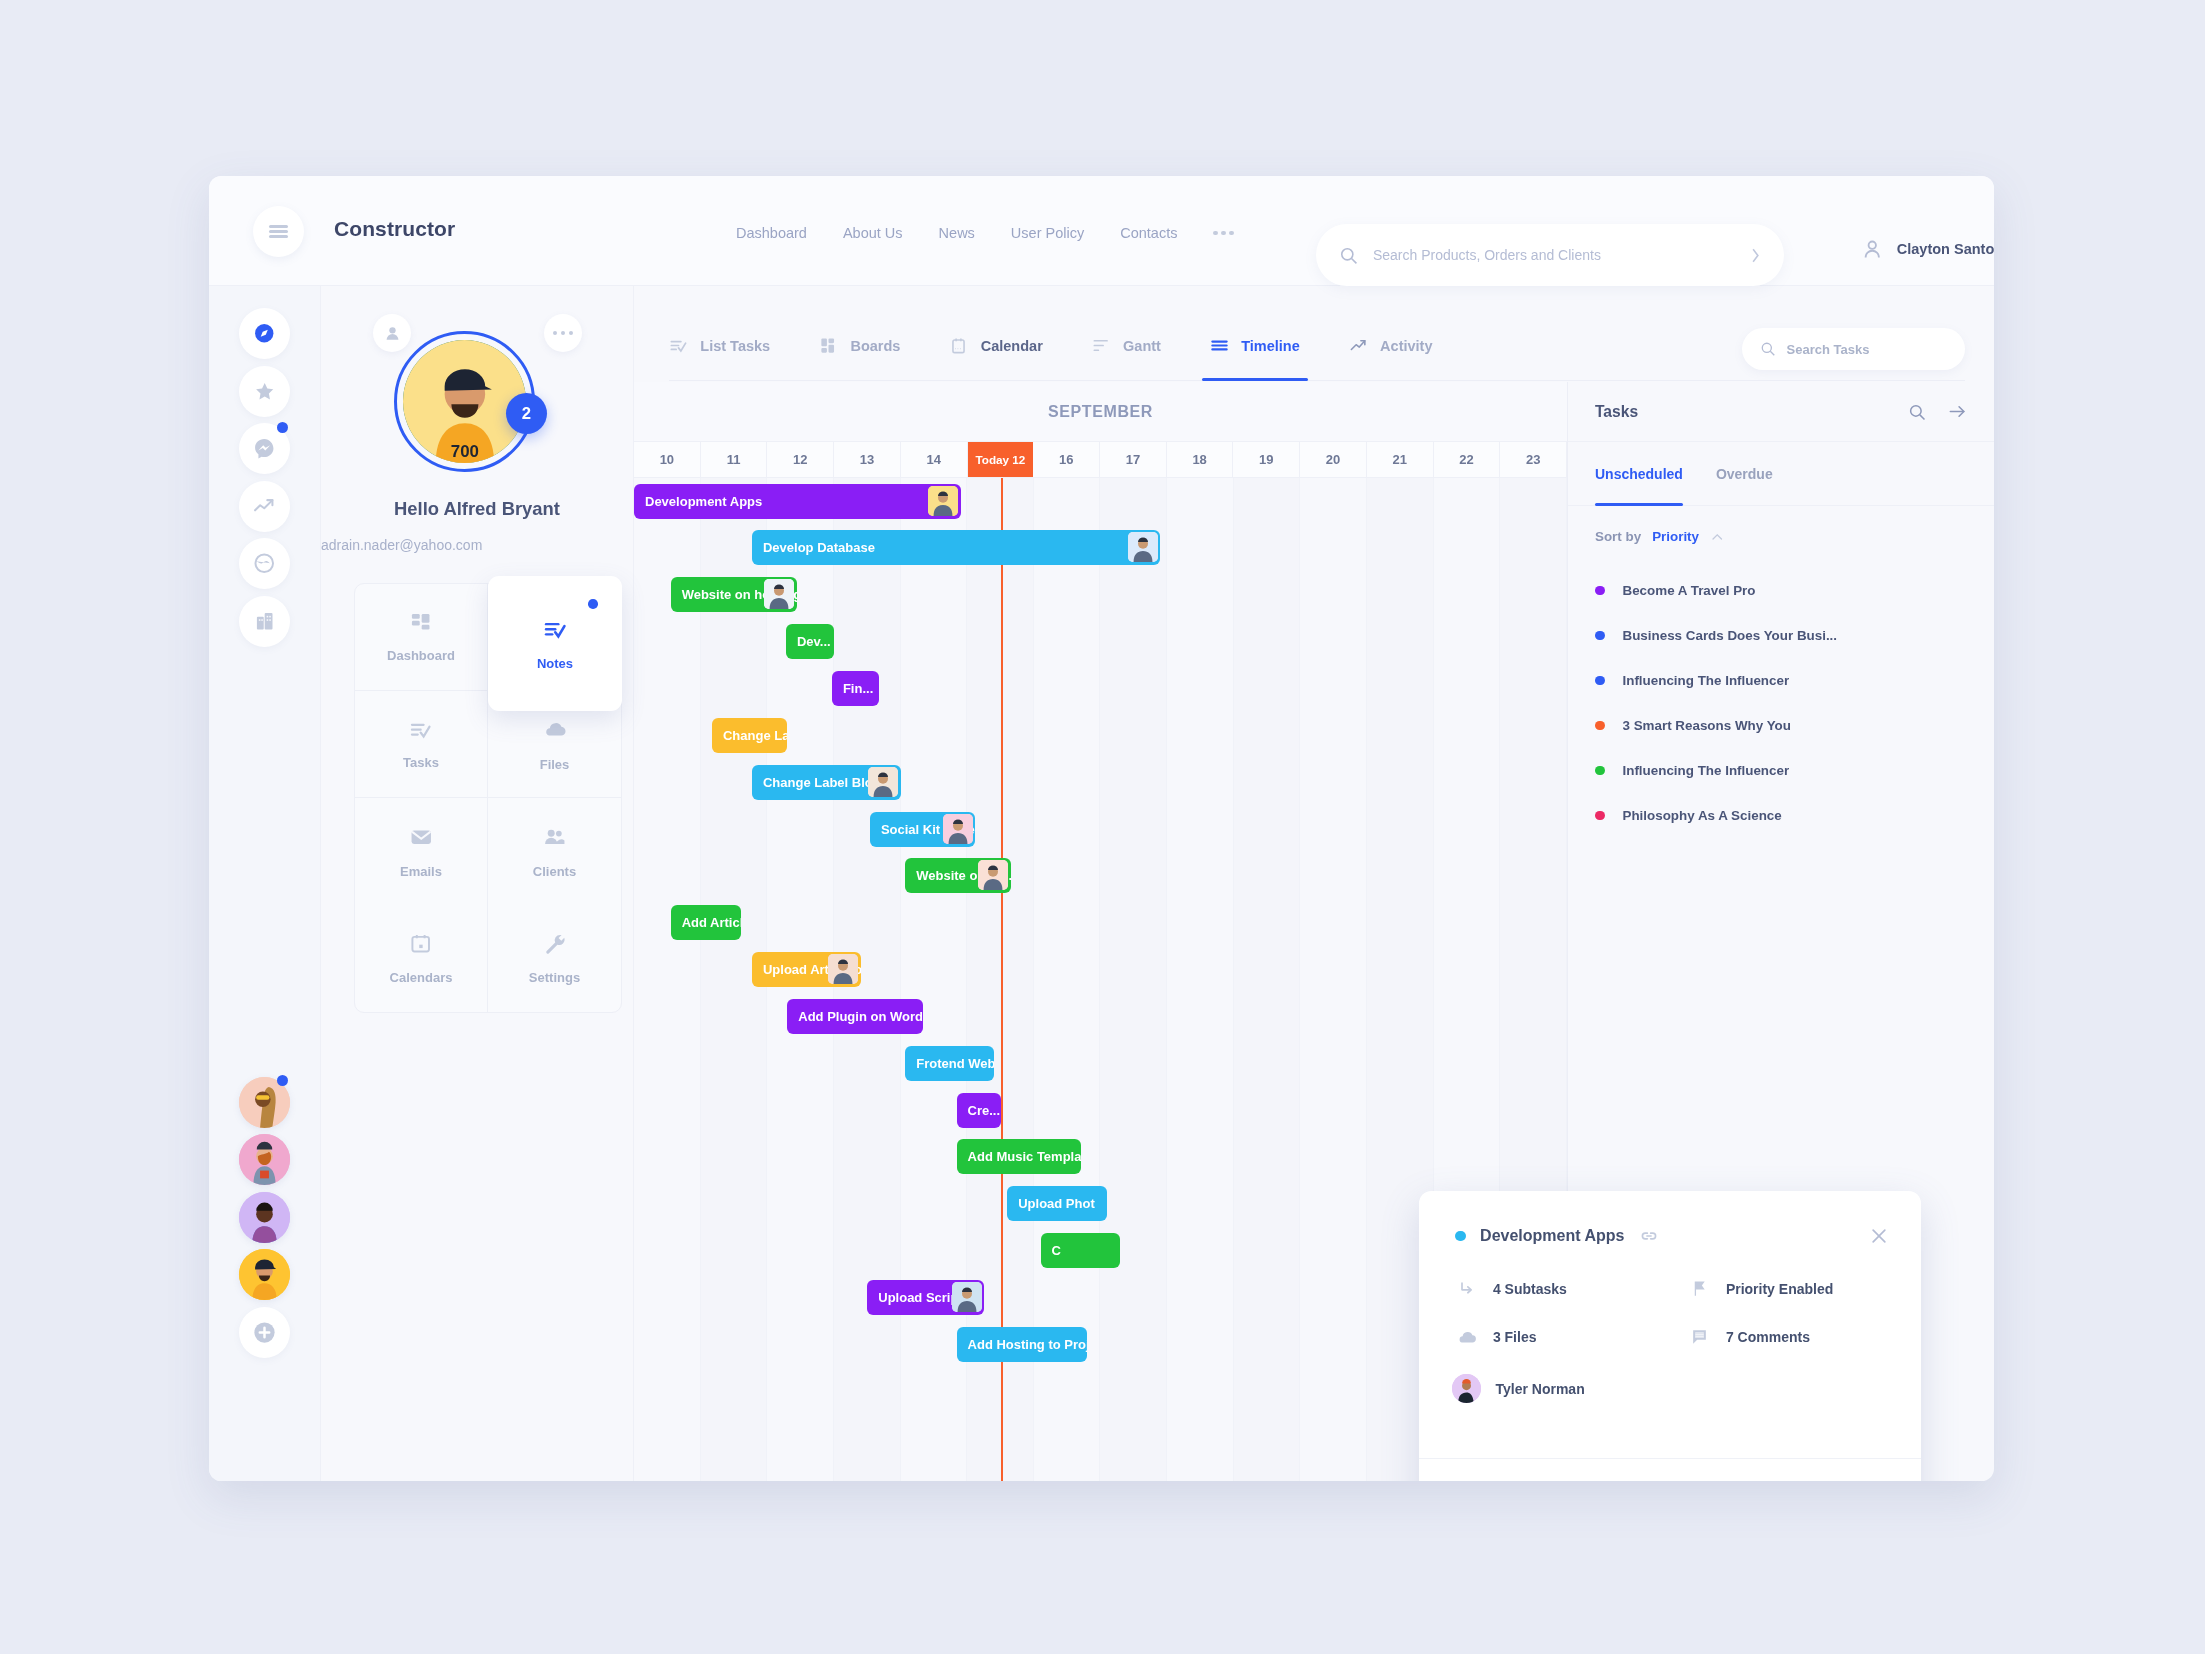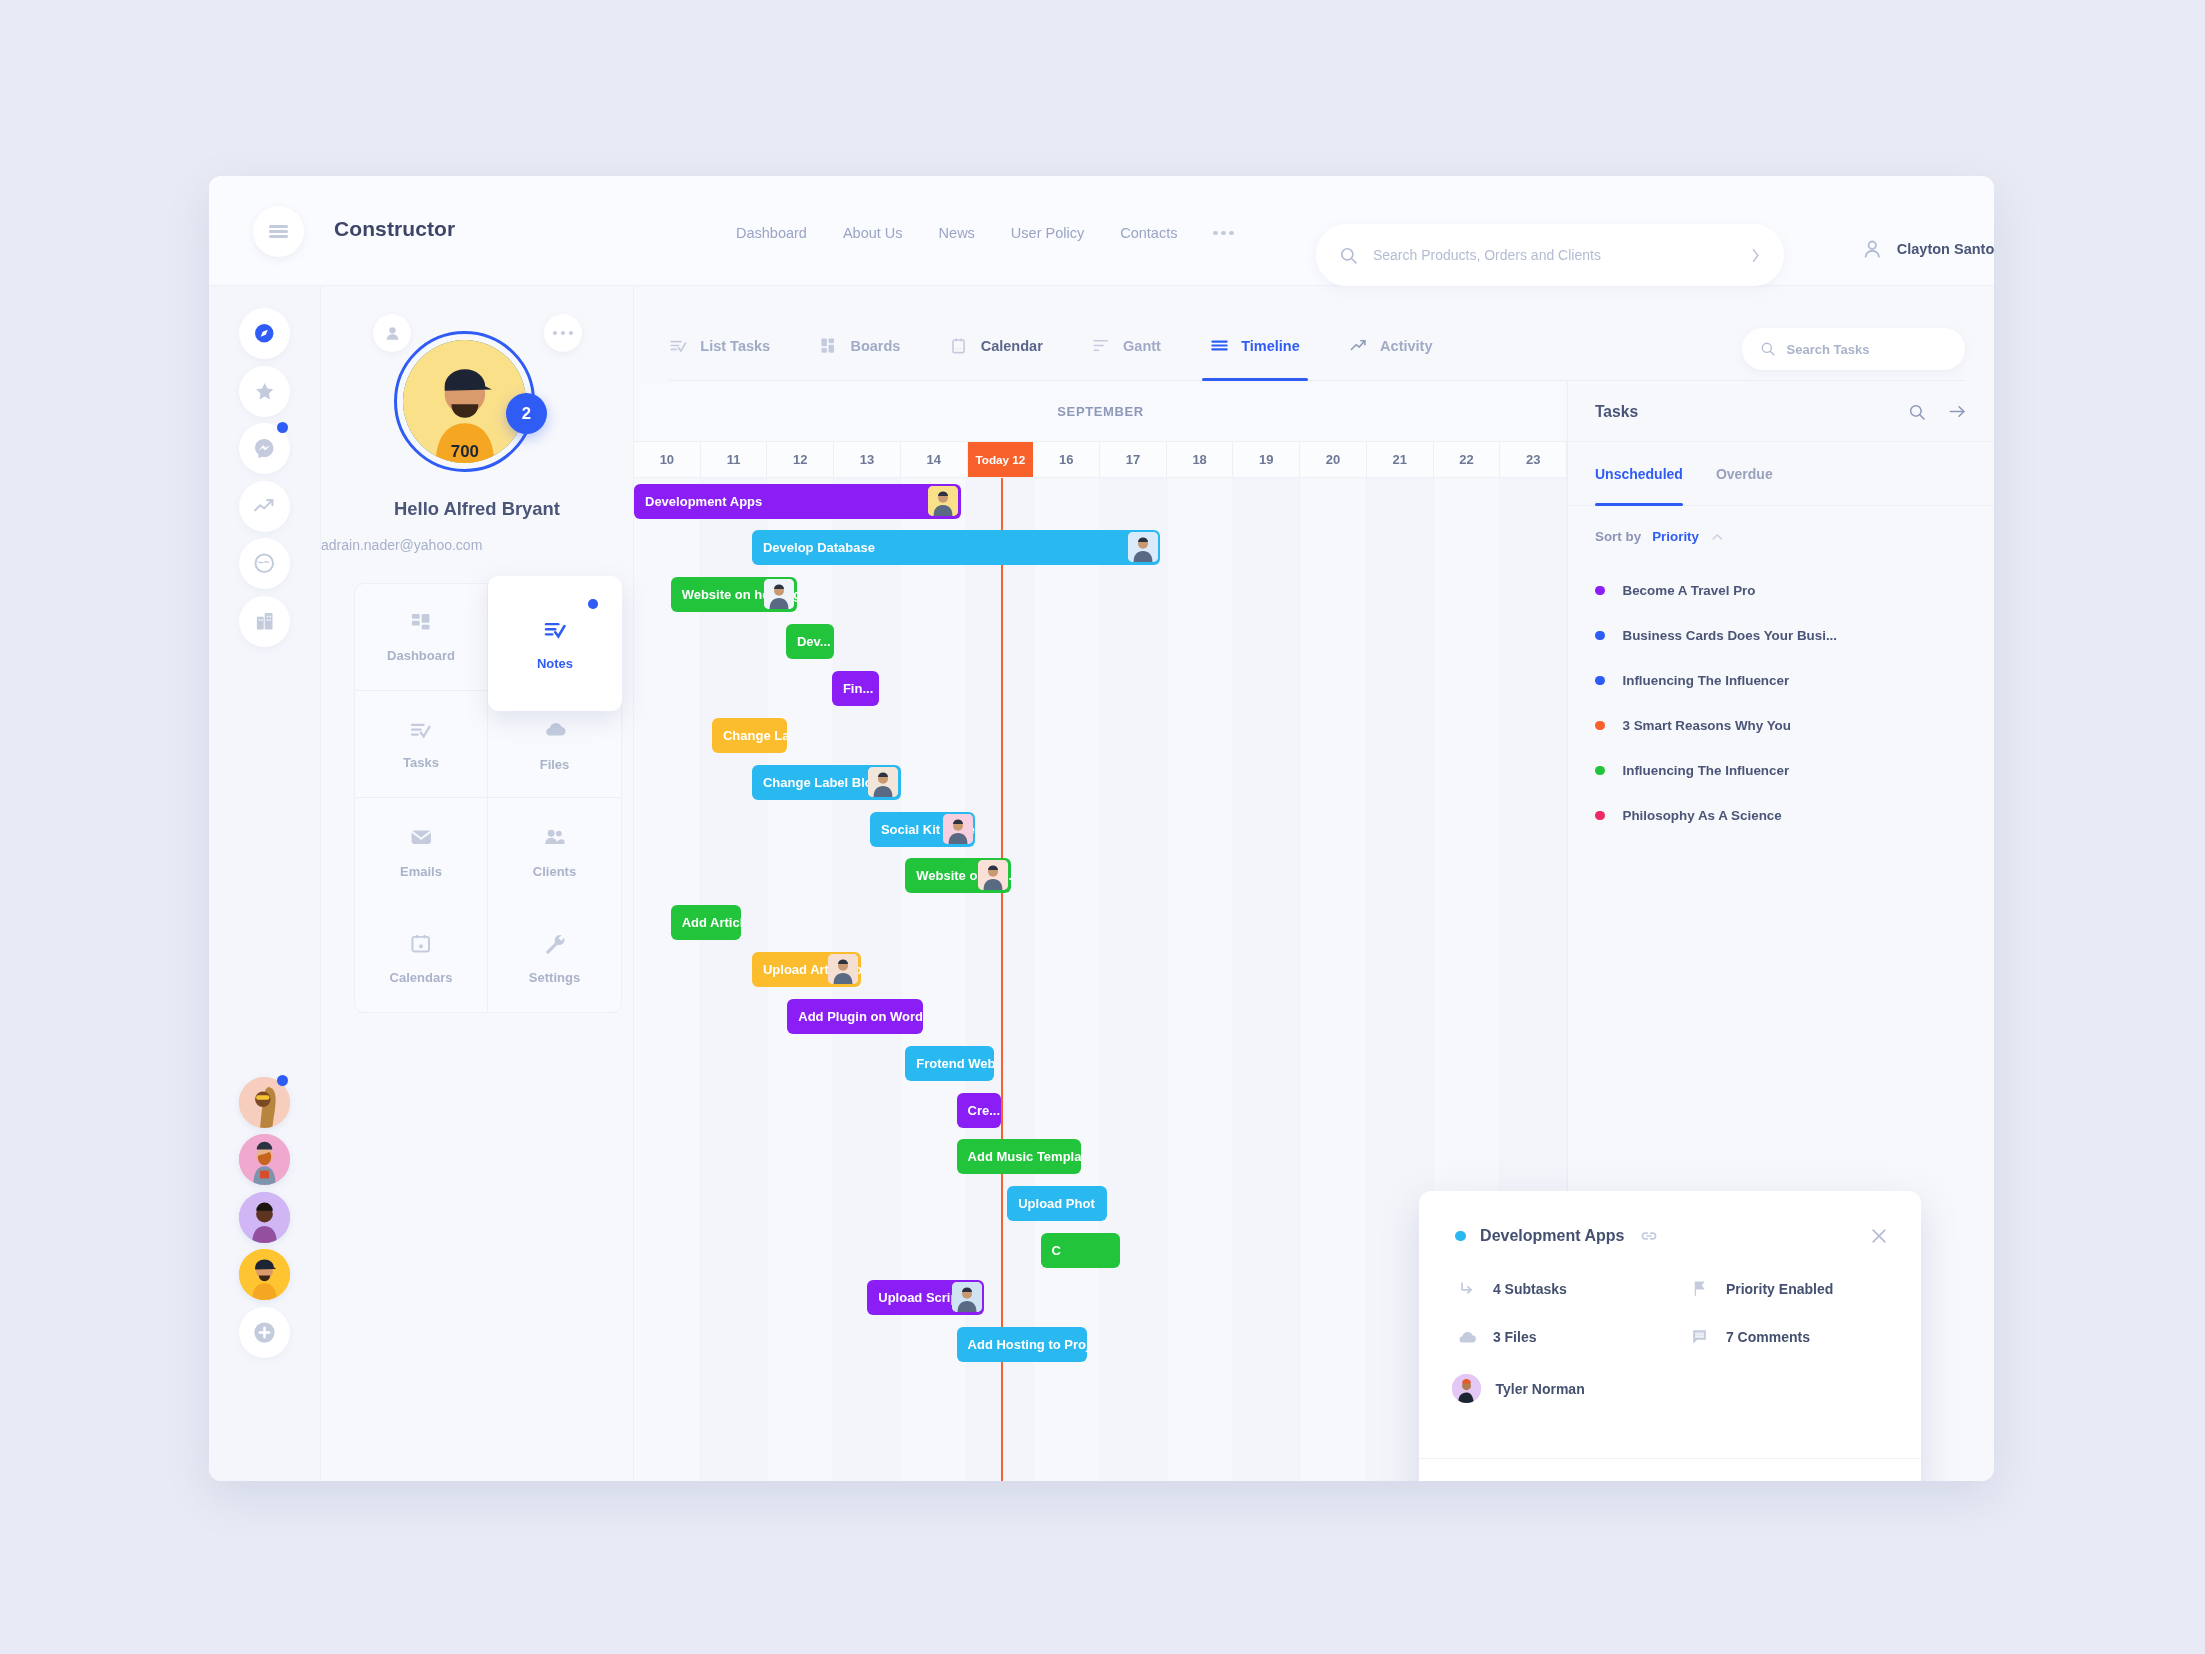--- a/index.html
+++ b/index.html
@@ -142,21 +142,21 @@
     display:flex; align-items:center; padding: 0 18px; gap: 11px;
   }
   .tasksearch .tph { font-size: 13px; color:#aab3ca; font-weight:600; }
 
   .tlwrap { position:absolute; left: 0; top: 96px; right: 0; bottom: 0; }
   .gantt {
     position:absolute; left: 0; top: 0; width: 934px; bottom: 0;
     border-right: 0.6px solid #eceef6;
   }
   .monthbar { height: 60px; display:flex; align-items:center; justify-content:center;
-    font-size: 13px; letter-spacing: 0.6px; color:#8e99ba; font-weight:700; border-bottom: 0.6px solid #eef0f7; background:#f8f9fd;}
+    font-size: 16px; letter-spacing: 0.6px; color:#8e99ba; font-weight:700; border-bottom: 0.6px solid #eef0f7; background:#f8f9fd;}
   .daysrow { height: 36px; display:flex; border-bottom: 0.6px solid #eef0f7; background:#fbfcfe; }
   .day {
     flex: 1 1 0; display:flex; align-items:center; justify-content:center;
     font-size: 13px; font-weight:700; color:#6e7896; border-right: 0.6px solid #eef0f7; position:relative;
   }
   .day.today { background:#f8602c; color:#fff; font-size: 11.7px; border-right: none; }
   .grid { position:absolute; left:0; right:0; top: 96px; bottom: 0; display:flex; }
   .gcol { flex:1 1 0; border-right: 0.6px solid #f0f2f8; }
   .gcol:nth-child(2n) { background: #f4f5fa; }
   .todayline { position:absolute; top: 96px; bottom: 0; width: 2.2px; background:#f8602c; }

